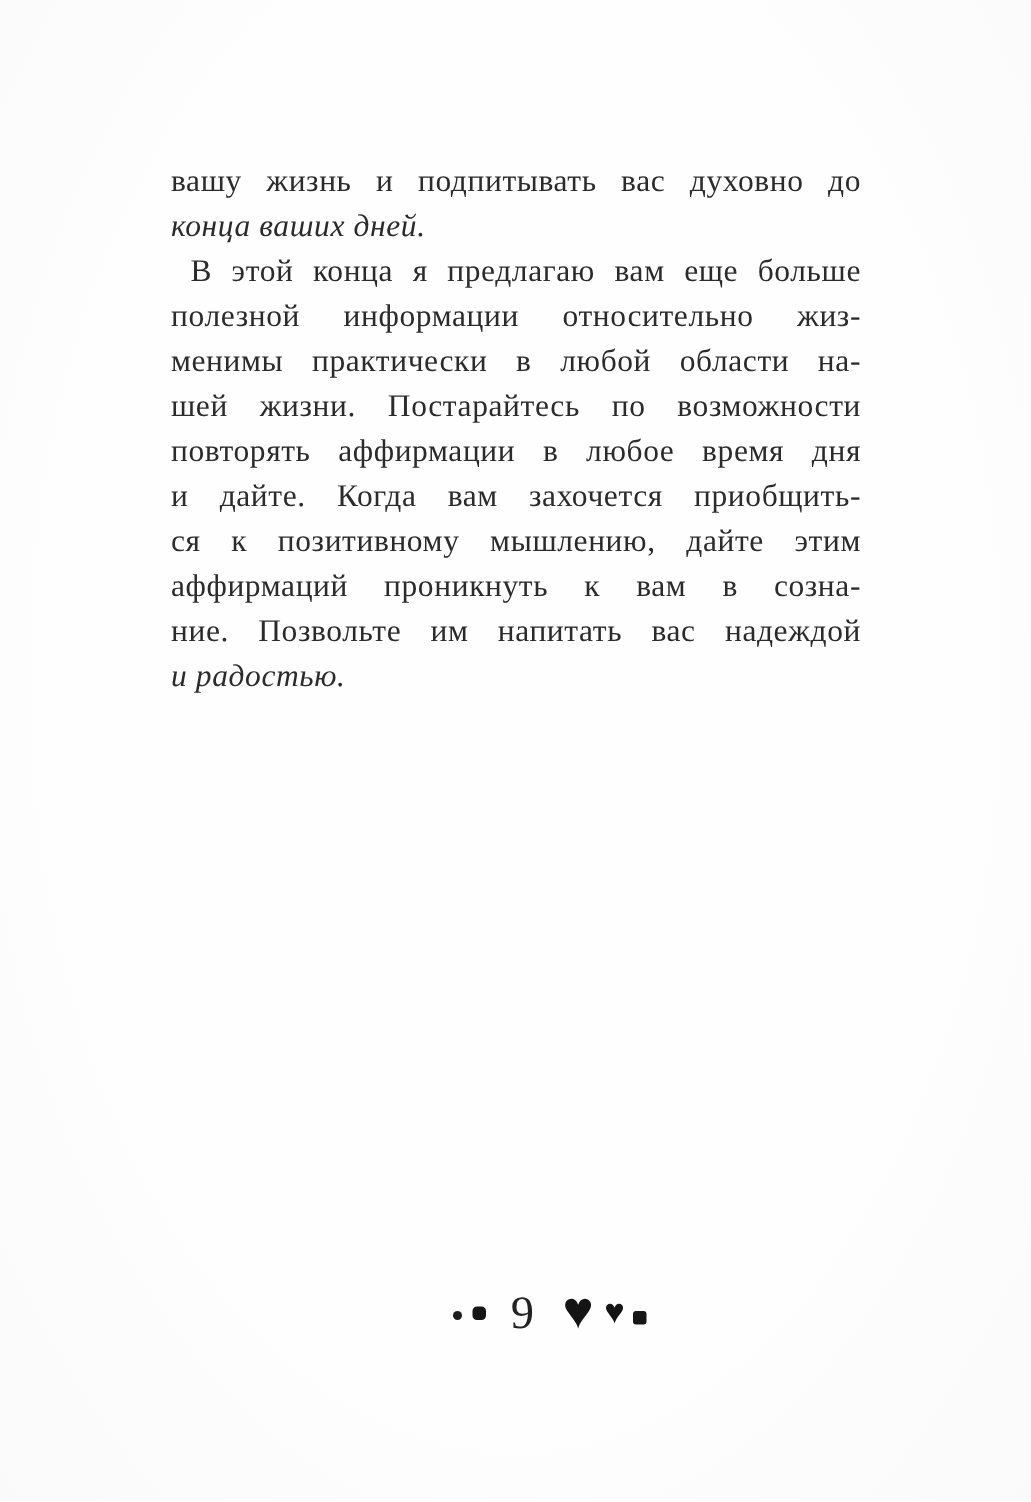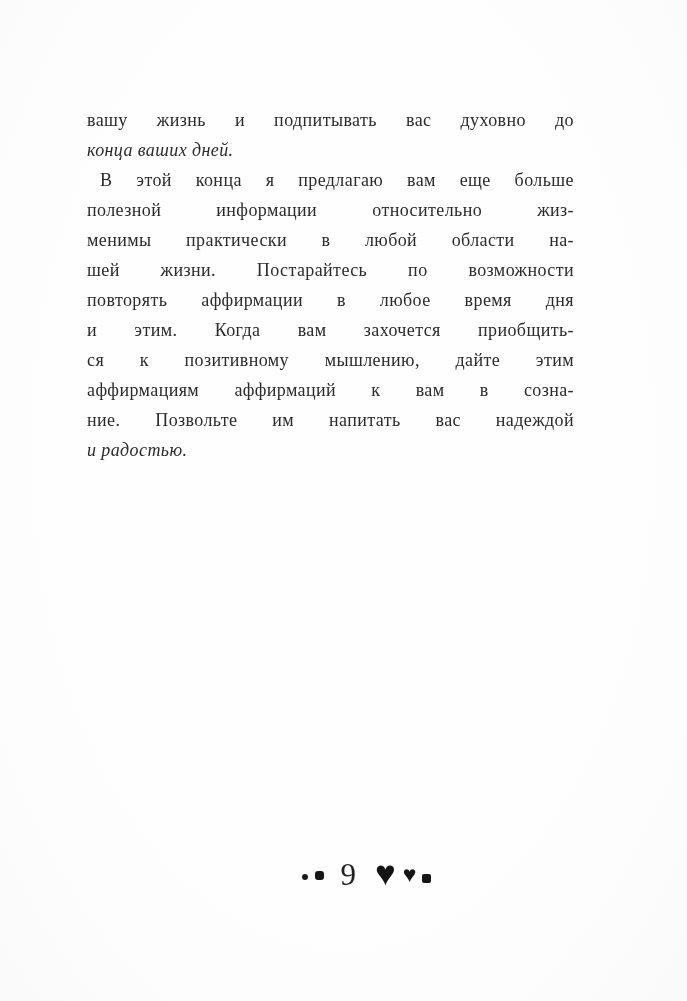--- a/index.html
+++ b/index.html
@@ -21,26 +21,27 @@
     position: absolute;
     left: 87px;
     top: 105px;
     width: 487px;
   }
   .paragraph {
     margin: 0;
     padding: 0;
   }
   .line {
-    font-size: 18px;
+    font-size: 21px;
     line-height: 30px;
     letter-spacing: 0.4px;
     text-align: justify;
     text-align-last: justify;
     white-space: nowrap;
+    margin-left: 27px;
   }
   .line.last {
     text-align-last: left;
     font-style: italic;
   }
   .line.indent {
     text-indent: 13px;
   }
   .footer {
     position: absolute;
@@ -110,23 +111,23 @@
       <div class="line">вашу жизнь и подпитывать вас духовно до</div>
       <div class="line last">конца ваших дней.</div>
     </div>
 
     <div class="paragraph">
       <div class="line indent">В этой конца я предлагаю вам еще больше</div>
       <div class="line">полезной информации относительно жиз-</div>
       <div class="line">менимы практически в любой области на-</div>
       <div class="line">шей жизни. Постарайтесь по возможности</div>
       <div class="line">повторять аффирмации в любое время дня</div>
-      <div class="line">и этим. Когда вам захочется приобщить-</div>
+      <div class="line">и дайте. Когда вам захочется приобщить-</div>
       <div class="line">ся к позитивному мышлению, дайте этим</div>
-      <div class="line">аффирмациям аффирмаций к вам в созна-</div>
+      <div class="line">аффирмаций проникнуть к вам в созна-</div>
       <div class="line">ние. Позвольте им напитать вас надеждой</div>
       <div class="line last">и радостью.</div>
     </div>
 
   </div>
 
   <div class="footer">
     <span class="dot-small"></span>
     <span class="dot-medium"></span>
     <span class="page-number">9</span>

